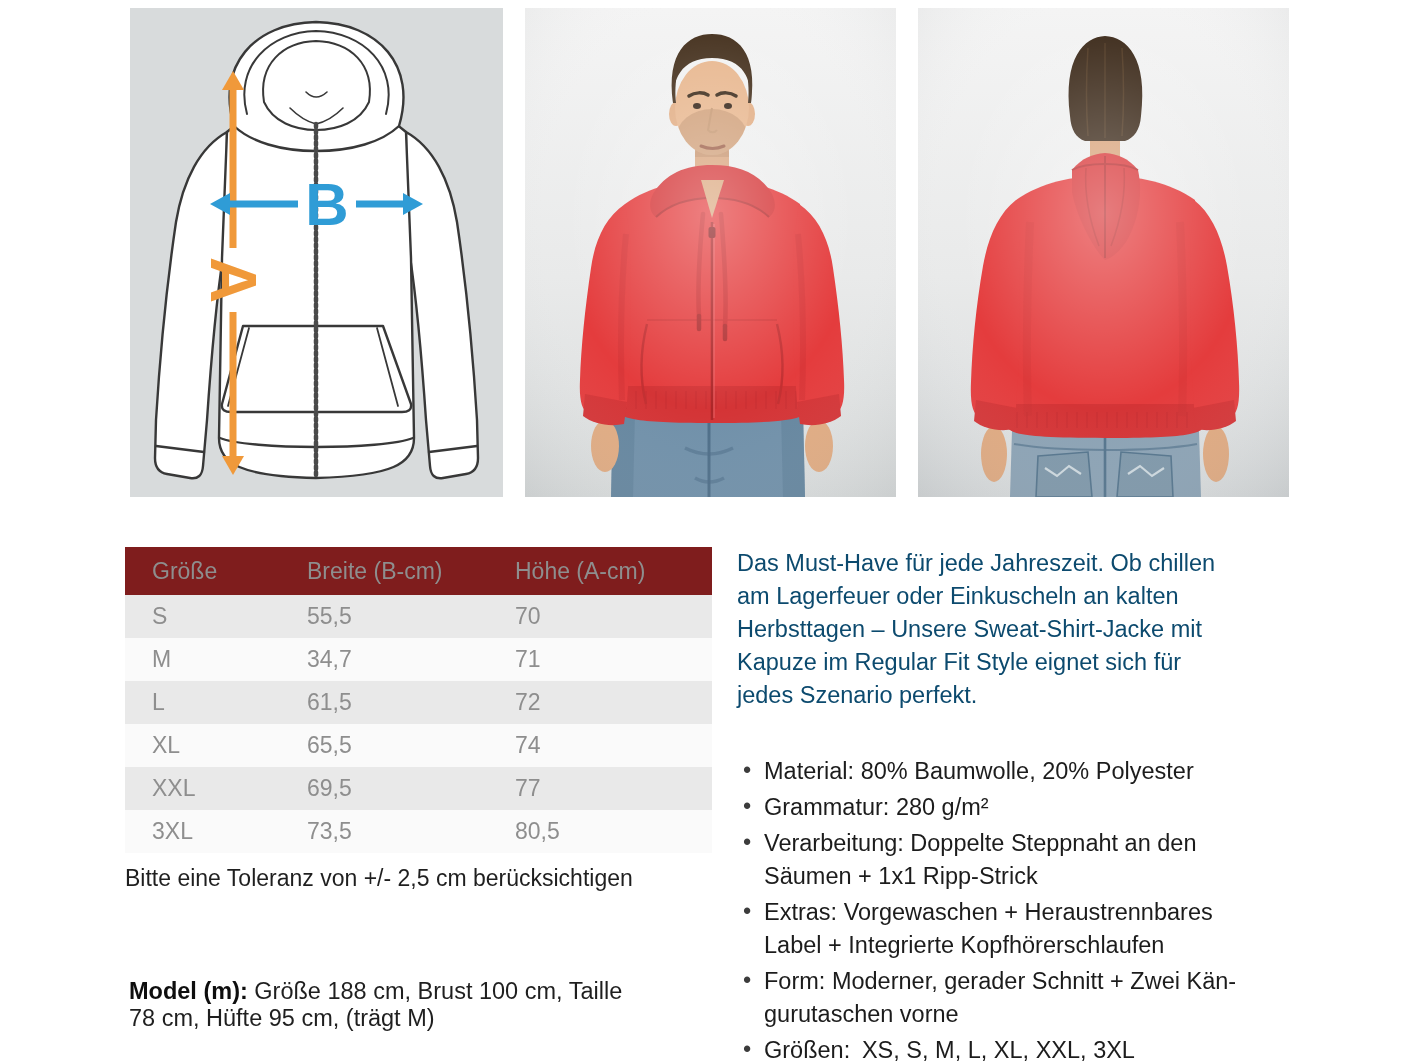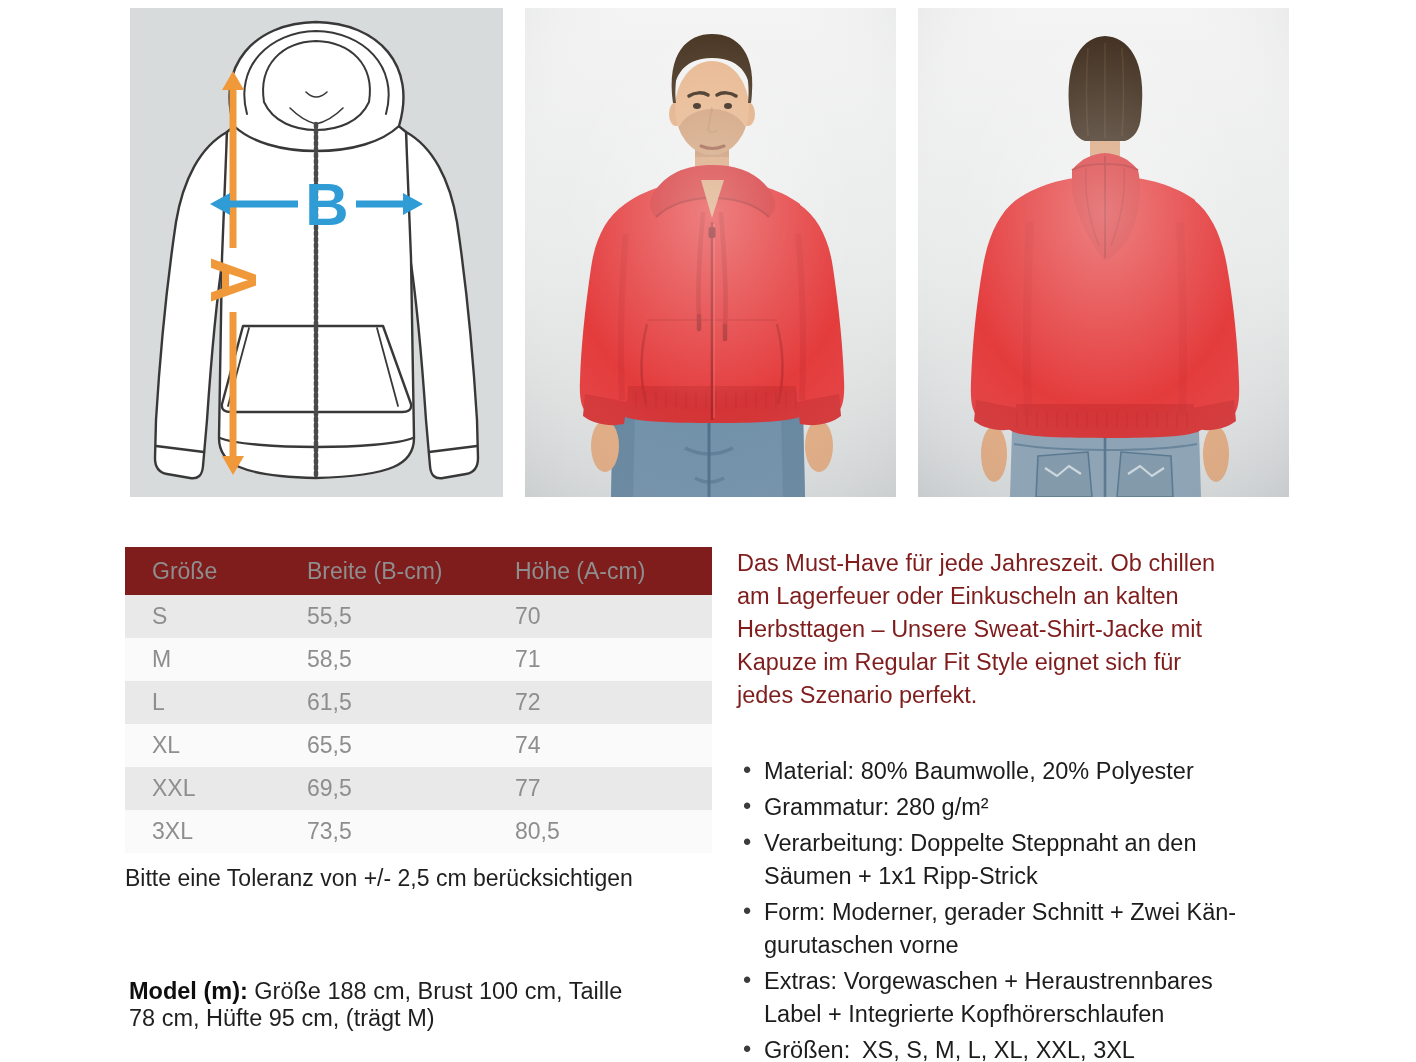--- a/index.html
+++ b/index.html
@@ -33,21 +33,21 @@
   .size-table tbody tr:nth-child(odd) td  { background: #e9e9e9; }
   .size-table tbody tr:nth-child(even) td { background: #fafafa; }
 
   .tolerance { margin: 12px 0 0 0; font-size: 23px; color: #1f1f1f; }
 
   .model-info { margin: 86px 0 0 4px; font-size: 23.5px; line-height: 27px;
                 white-space: pre-line; color: #1f1f1f; }
   .model-info strong { font-weight: 700; color: #0e0e0e; }
 
   .description { margin: 0; font-size: 23.5px; line-height: 33px;
-                 white-space: pre-line; color: #7f1d1d; }
+                 white-space: pre-line; color: #0c4a6e; }
   .features { list-style: none; margin: 43px 0 0 0; padding: 0;
               font-size: 23.5px; line-height: 33px; color: #1c1c1c; }
   .features li { position: relative; padding-left: 27px; white-space: pre-line; }
   .features li + li { margin-top: 3px; }
   .features li::before { content: "\2022"; position: absolute; left: 6px; top: -1px;
                          color: #3c3c3c; }
 </style>
 </head>
 <body>
 
@@ -248,21 +248,21 @@
         </tr>
       </thead>
       <tbody>
         <tr>
           <td>S</td>
           <td>55,5</td>
           <td>70</td>
         </tr>
         <tr>
           <td>M</td>
-          <td>58,5</td>
+          <td>34,7</td>
           <td>71</td>
         </tr>
         <tr>
           <td>L</td>
           <td>61,5</td>
           <td>72</td>
         </tr>
         <tr>
           <td>XL</td>
           <td>65,5</td>
@@ -291,20 +291,20 @@
     <p class="description">Das Must-Have für jede Jahreszeit. Ob chillen
 am Lagerfeuer oder Einkuscheln an kalten
 Herbsttagen – Unsere Sweat-Shirt-Jacke mit
 Kapuze im Regular Fit Style eignet sich für
 jedes Szenario perfekt.</p>
     <ul class="features">
       <li>Material: 80% Baumwolle, 20% Polyester</li>
       <li>Grammatur: 280 g/m²</li>
       <li>Verarbeitung: Doppelte Steppnaht an den
 Säumen + 1x1 Ripp-Strick</li>
+      <li>Extras: Vorgewaschen + Heraustrennbares
+Label + Integrierte Kopfhörerschlaufen</li>
       <li>Form: Moderner, gerader Schnitt + Zwei Kän-
 gurutaschen vorne</li>
-      <li>Extras: Vorgewaschen + Heraustrennbares
-Label + Integrierte Kopfhörerschlaufen</li>
       <li>Größen: XS, S, M, L, XL, XXL, 3XL</li>
     </ul>
   </div>
 </div>
 
 </body></html>

